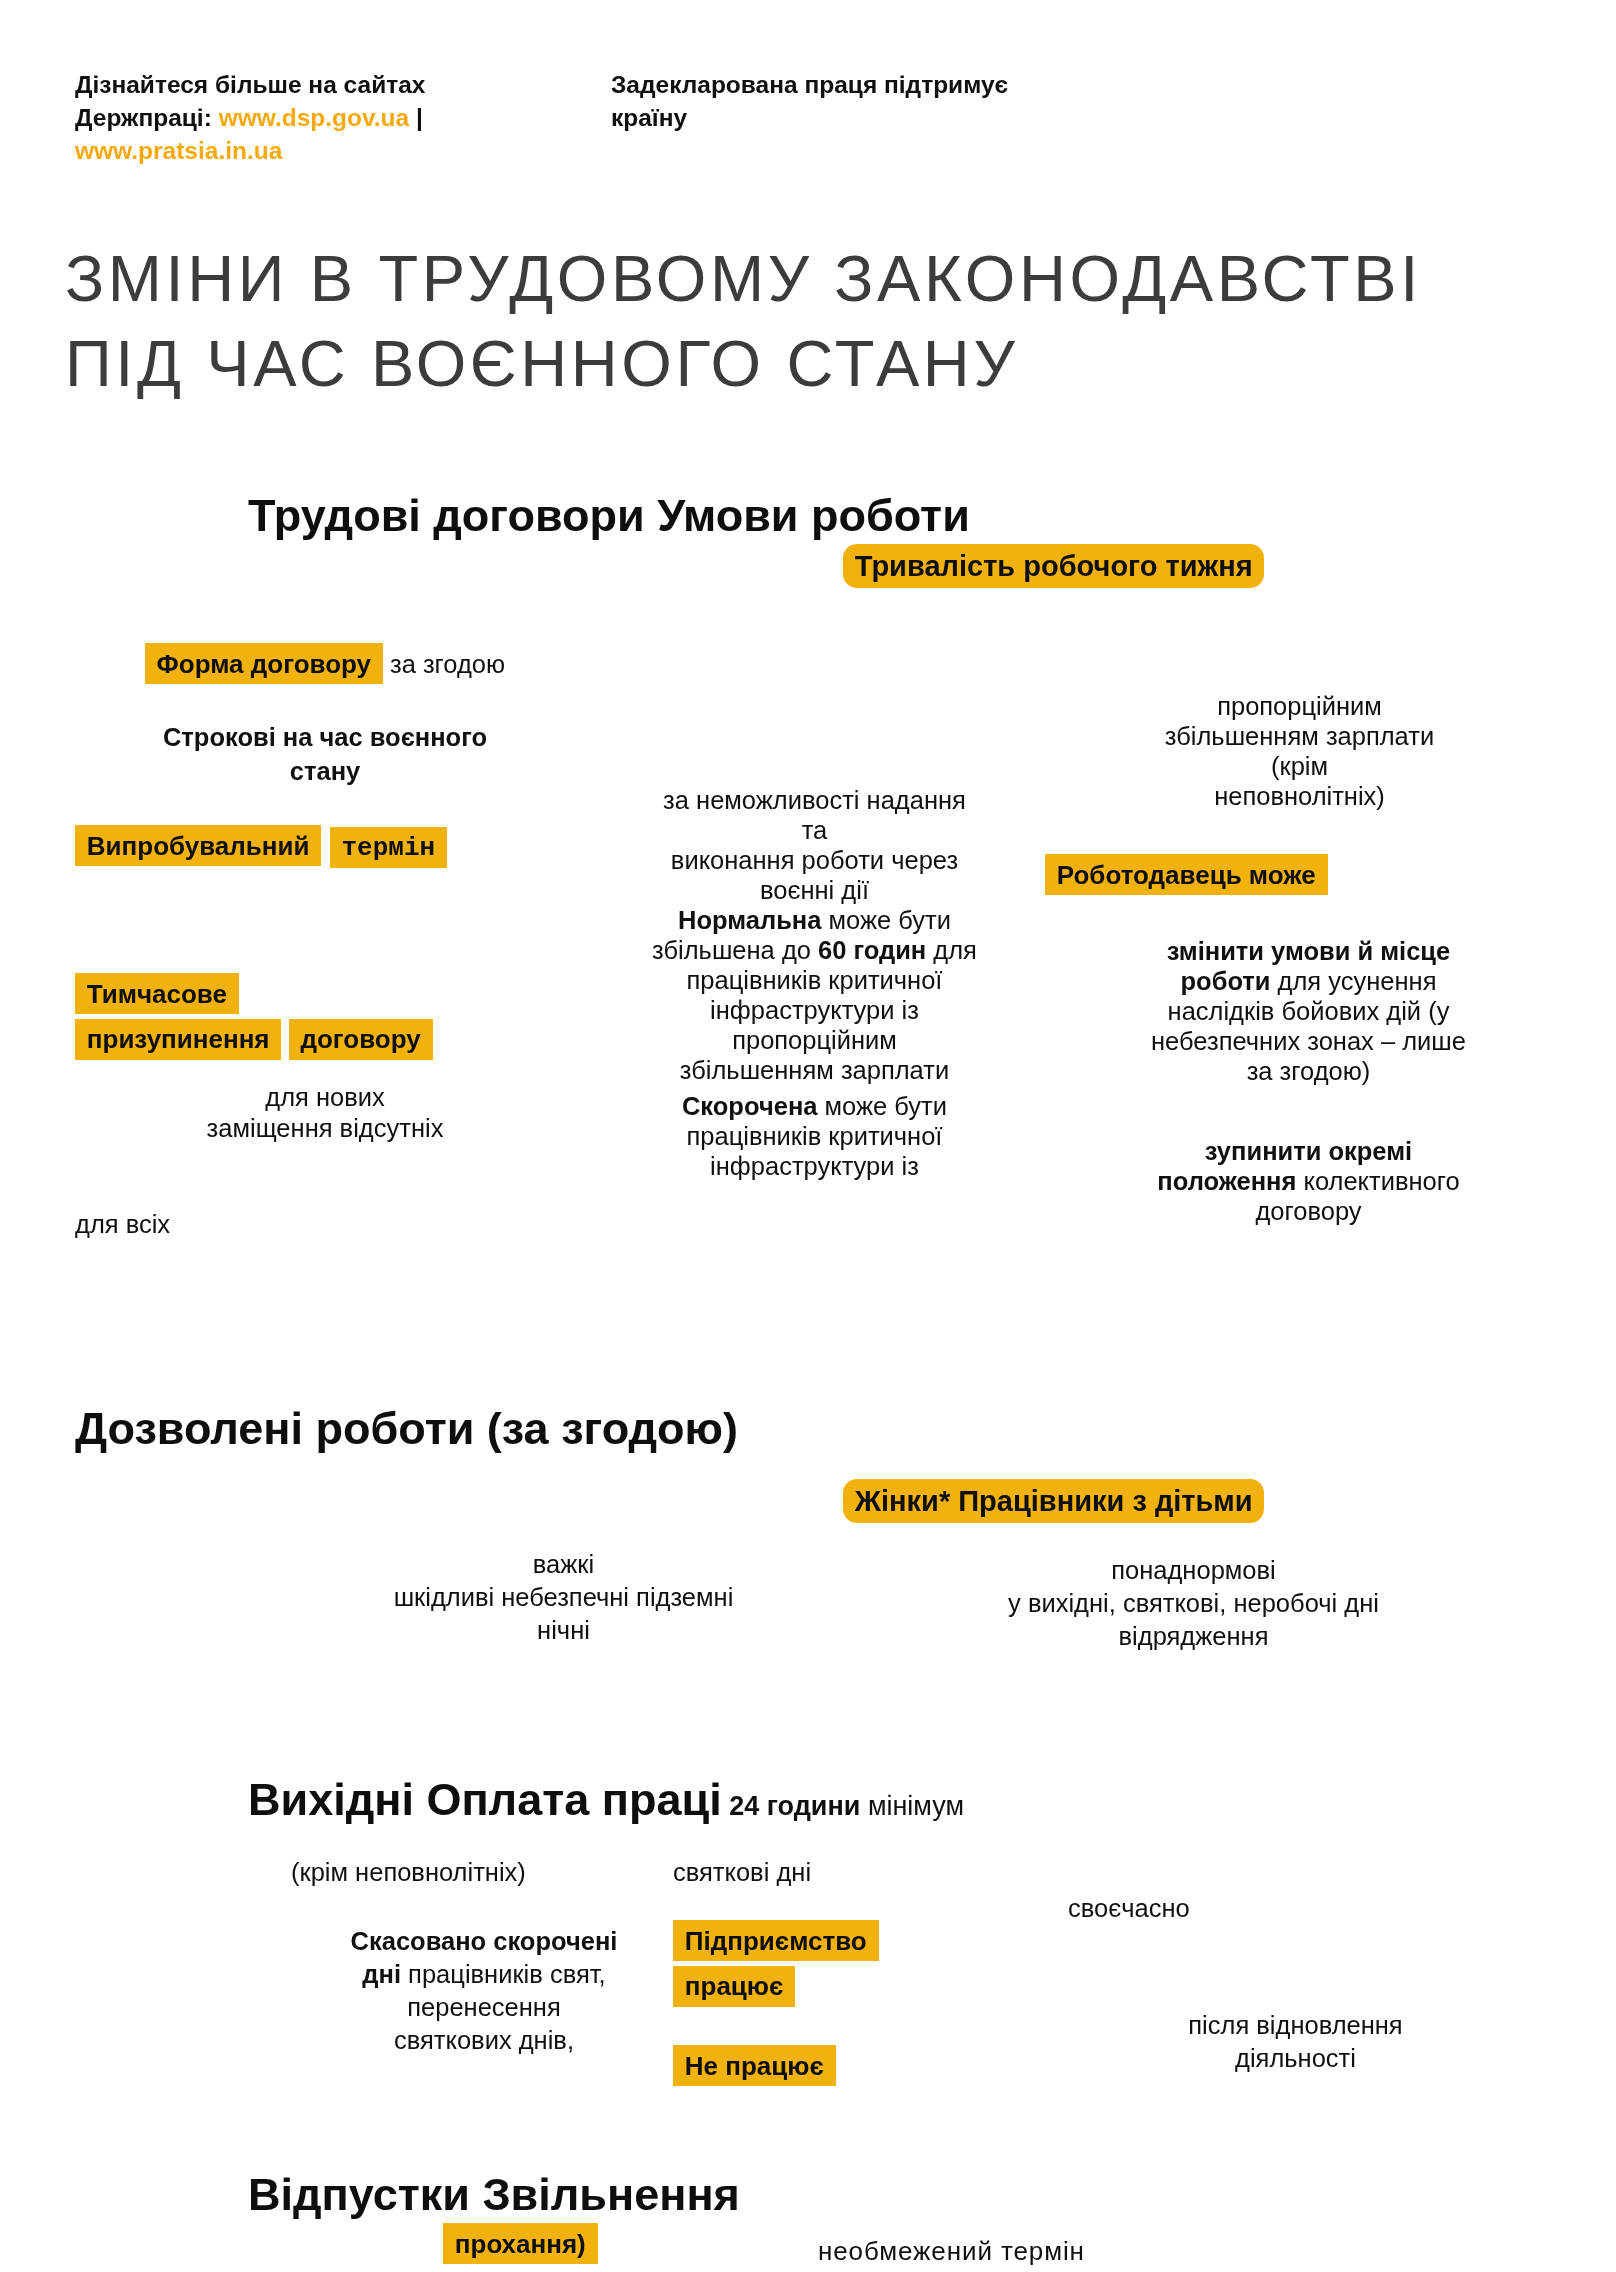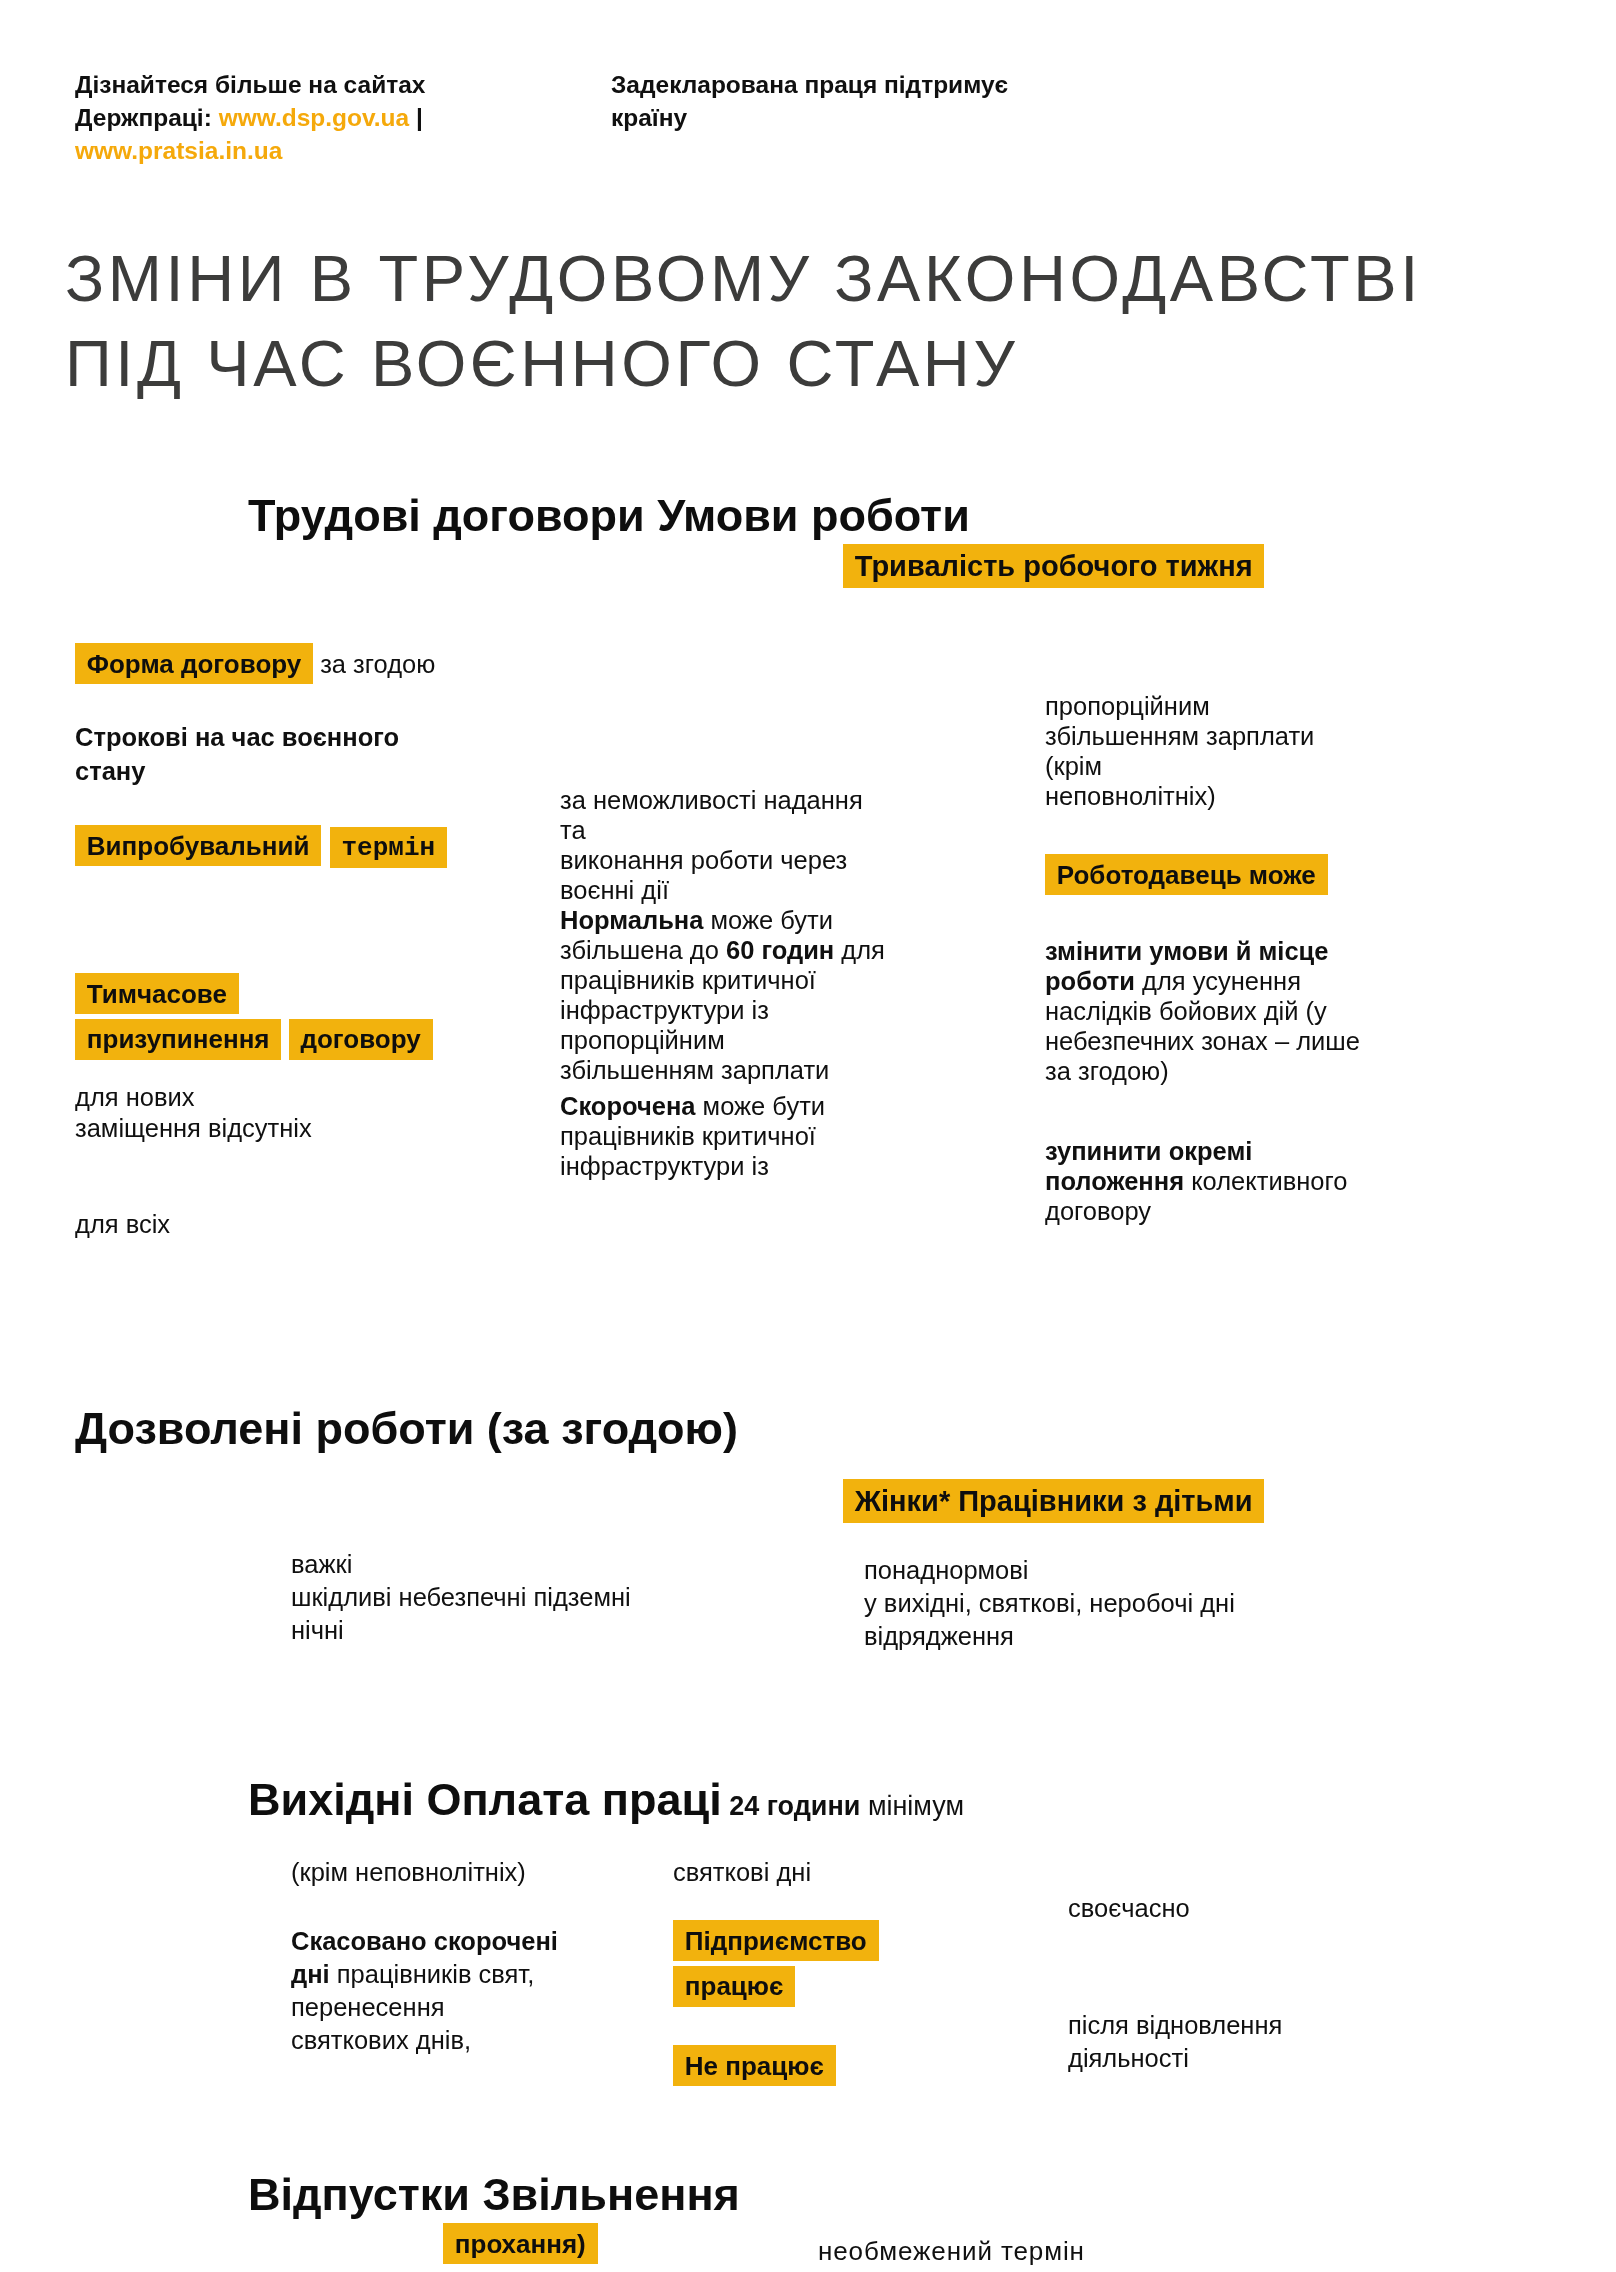--- a/index.html
+++ b/index.html
@@ -3,34 +3,34 @@
 <meta charset="utf-8">
 <style>
   html,body{margin:0;padding:0;}
   body{
     width:1616px;height:3392px;position:relative;background:#ffffff;
     font-family:"Liberation Sans", sans-serif;color:#101010;
   }
   .page{position:absolute;inset:0;overflow:hidden;}
   .abs{position:absolute;}
   .bd{font-weight:bold;}
-  .cond{font-size:25.5px;line-height:31px;}
+  .cond{font-size:25.5px;line-height:31px;text-align:center;}
   .geo{font-size:26px;line-height:45px;letter-spacing:0.9px;}
   .hdr{font-size:24.5px;line-height:33px;font-weight:bold;}
   .link{color:var(--link,#F5A90B);}
   .title{
     font-size:65px;line-height:85px;letter-spacing:3.6px;
     color:var(--title,#3C3C3B);font-weight:400;text-transform:uppercase;
   }
   .sec-h{font-size:45px;line-height:50px;font-weight:bold;color:#0e0e0e;}
   .hl{
     display:inline-block;background:var(--hl,#F2B20D);color:#0e0e0e;
     font-weight:bold;padding:5.5px 11.8px;
   }
-  .hl-lg{font-size:29px;line-height:33px;}
+  .hl-lg{font-size:29px;line-height:33px;border-radius:14px;}
   .hl-md{font-size:26px;line-height:30px;}
   .hl-stack .row{margin-bottom:4.5px;}
   .gap14{margin-top:6.4px;}
 </style>
 </head>
 <body>
 
 <div class="page">
 
   <div class="abs hdr" style="left:75px;top:68px;width:545px;">

